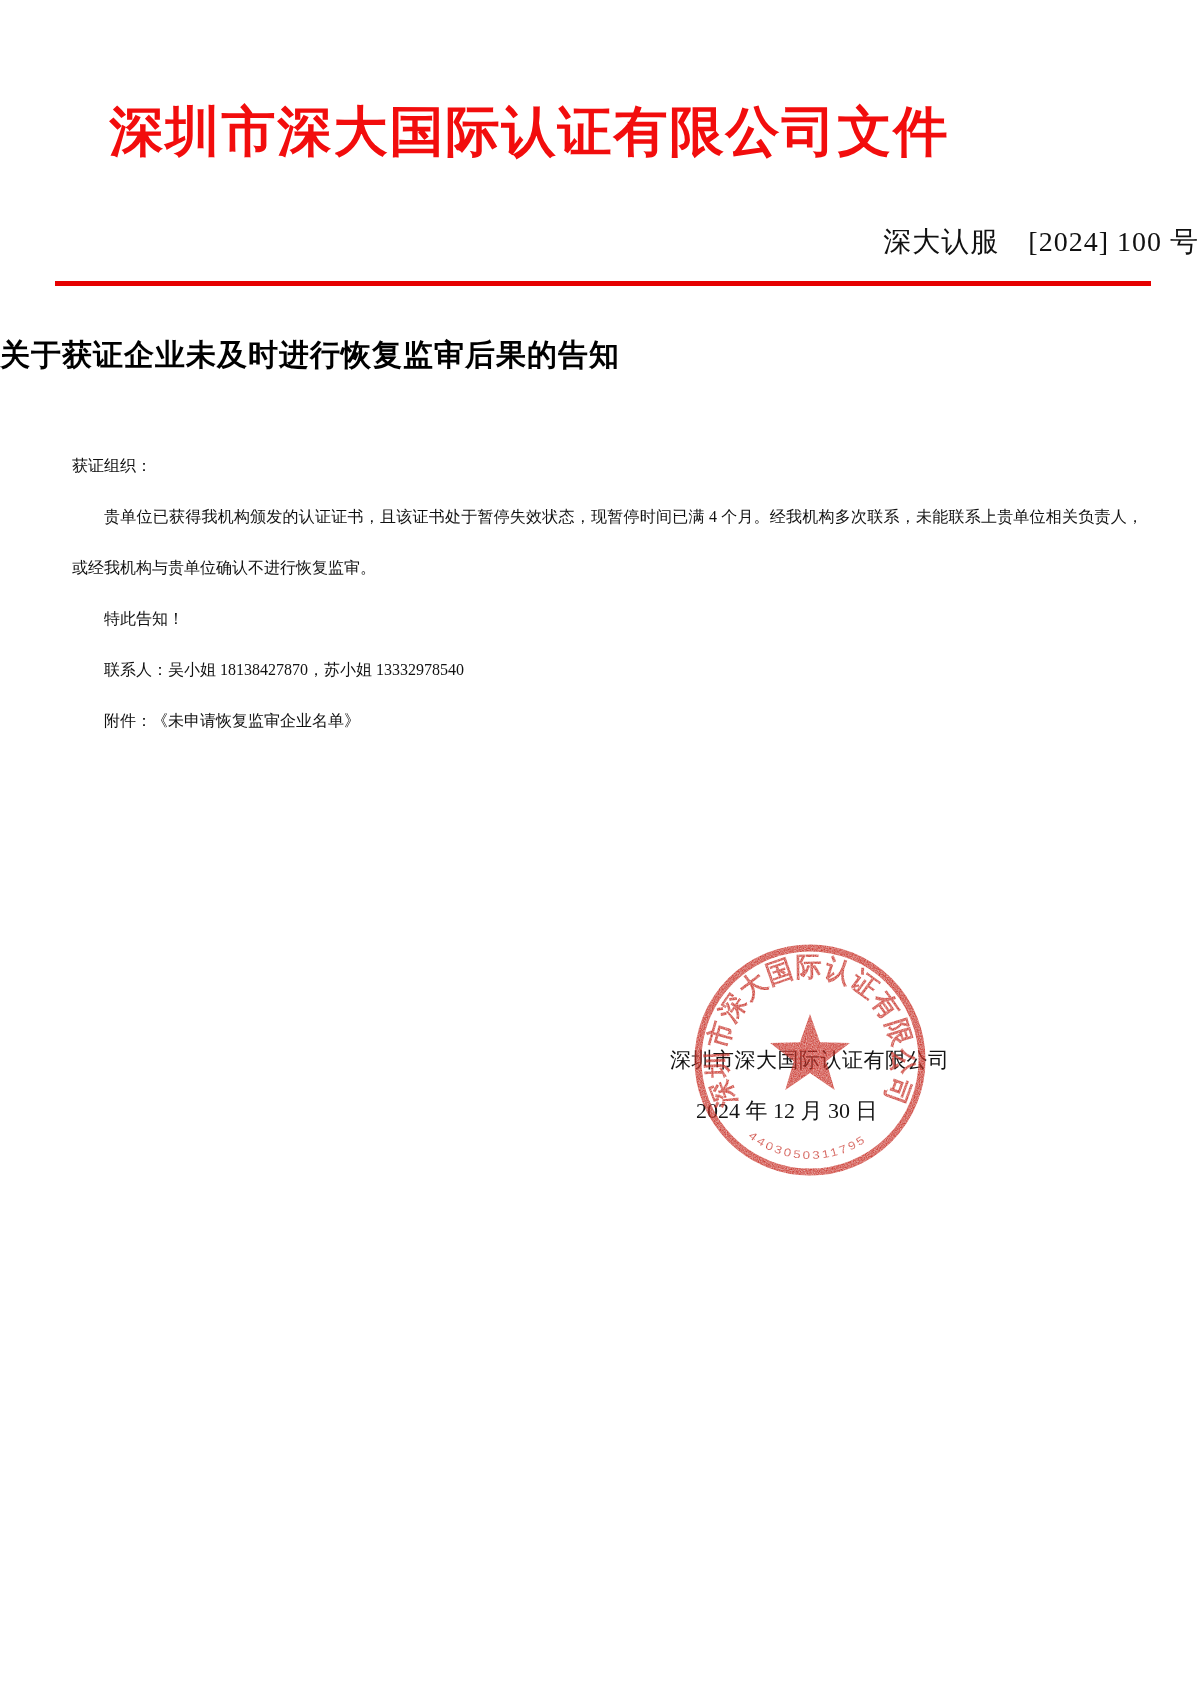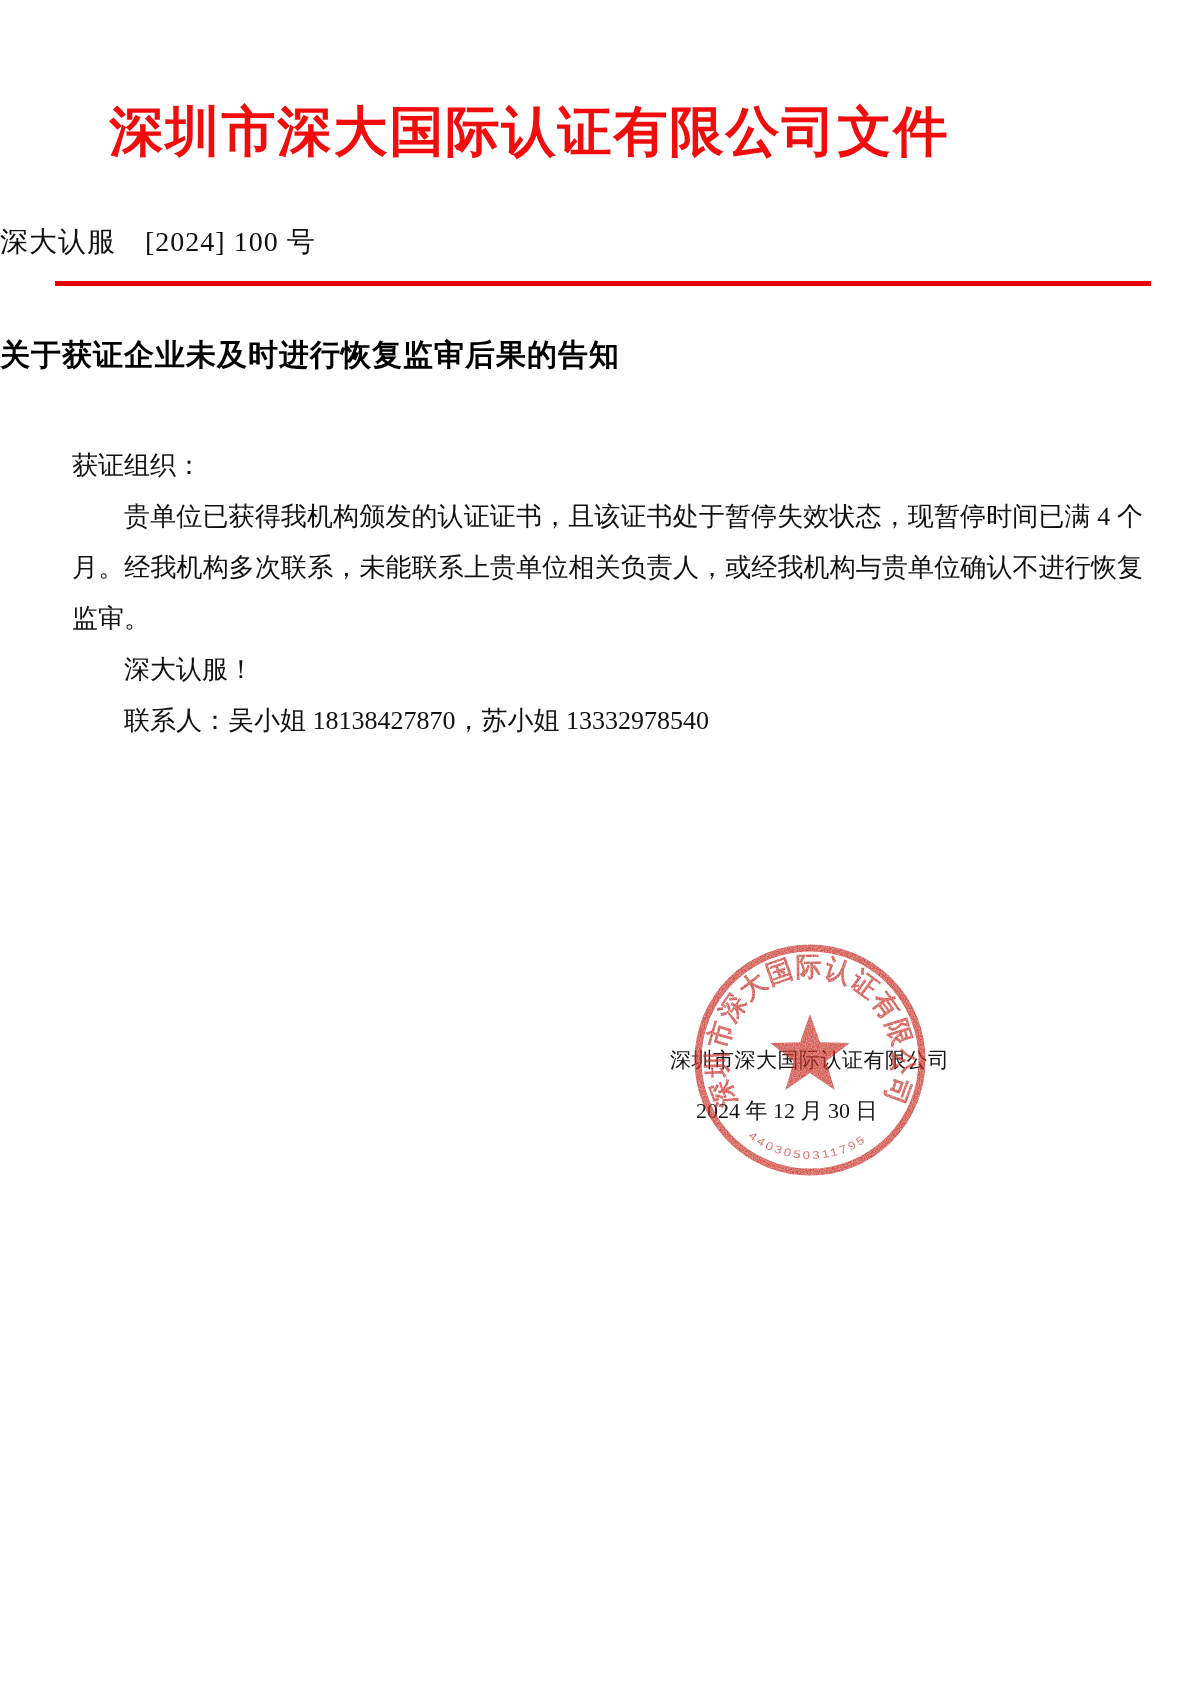--- a/index.html
+++ b/index.html
@@ -26,21 +26,21 @@
     text-align:center;
     font-size:54px;
     line-height:1.05;
     font-weight:700;
     letter-spacing:2px;
     color:var(--header-red);
     font-family:"Liberation Serif","DejaVu Serif",serif;
   }
   .doc-number{
     margin-top:64px;
-    text-align:left;
+    text-align:right;
     font-size:28px;
     line-height:34px;
     color:#111;
     letter-spacing:1px;
   }
   .red-rule{
     margin:22px 48px 0 55px;
     height:5px;
     background:var(--rule-red);
     border:none;
@@ -49,21 +49,21 @@
     margin:50px 0 0 0;
     font-size:30px;
     line-height:38px;
     font-weight:700;
     color:#000;
     font-family:"Liberation Sans","DejaVu Sans",sans-serif;
     letter-spacing:1px;
   }
   .body{
     margin:66px 56px 0 72px;
-    font-size:26px;
+    font-size:16px;
     line-height:51px;
     text-align:justify;
     color:#111;
   }
   .body p{margin:0;}
   .body p.indent{text-indent:2em;}
   .signature{
     position:absolute;
     top:0;left:0;width:100%;height:100%;
     pointer-events:none;
@@ -102,22 +102,23 @@
 
   <div class="doc-number">深大认服　[2024] 100 号</div>
 
   <hr class="red-rule">
 
   <h2 class="doc-title">关于获证企业未及时进行恢复监审后果的告知</h2>
 
   <div class="body">
     <p>获证组织：</p>
     <p class="indent">贵单位已获得我机构颁发的认证证书，且该证书处于暂停失效状态，现暂停时间已满 4 个月。经我机构多次联系，未能联系上贵单位相关负责人，或经我机构与贵单位确认不进行恢复监审。</p>
-    <p class="indent">深大认服！</p>
+    <p class="indent">特此告知！</p>
     <p class="indent">联系人：吴小姐 18138427870，苏小姐 13332978540</p>
+    <p class="indent">附件：《未申请恢复监审企业名单》</p>
   </div>
 
   <div class="signature">
     <div class="sig-company">深圳市深大国际认证有限公司</div>
     <div class="sig-date">2024 年 12 月 30 日</div>
   </div>
 
   <svg class="stamp" viewBox="-118 -118 236 236" xmlns="http://www.w3.org/2000/svg" aria-hidden="true">
     <defs>
       <filter id="grain" x="-20%" y="-20%" width="140%" height="140%">

